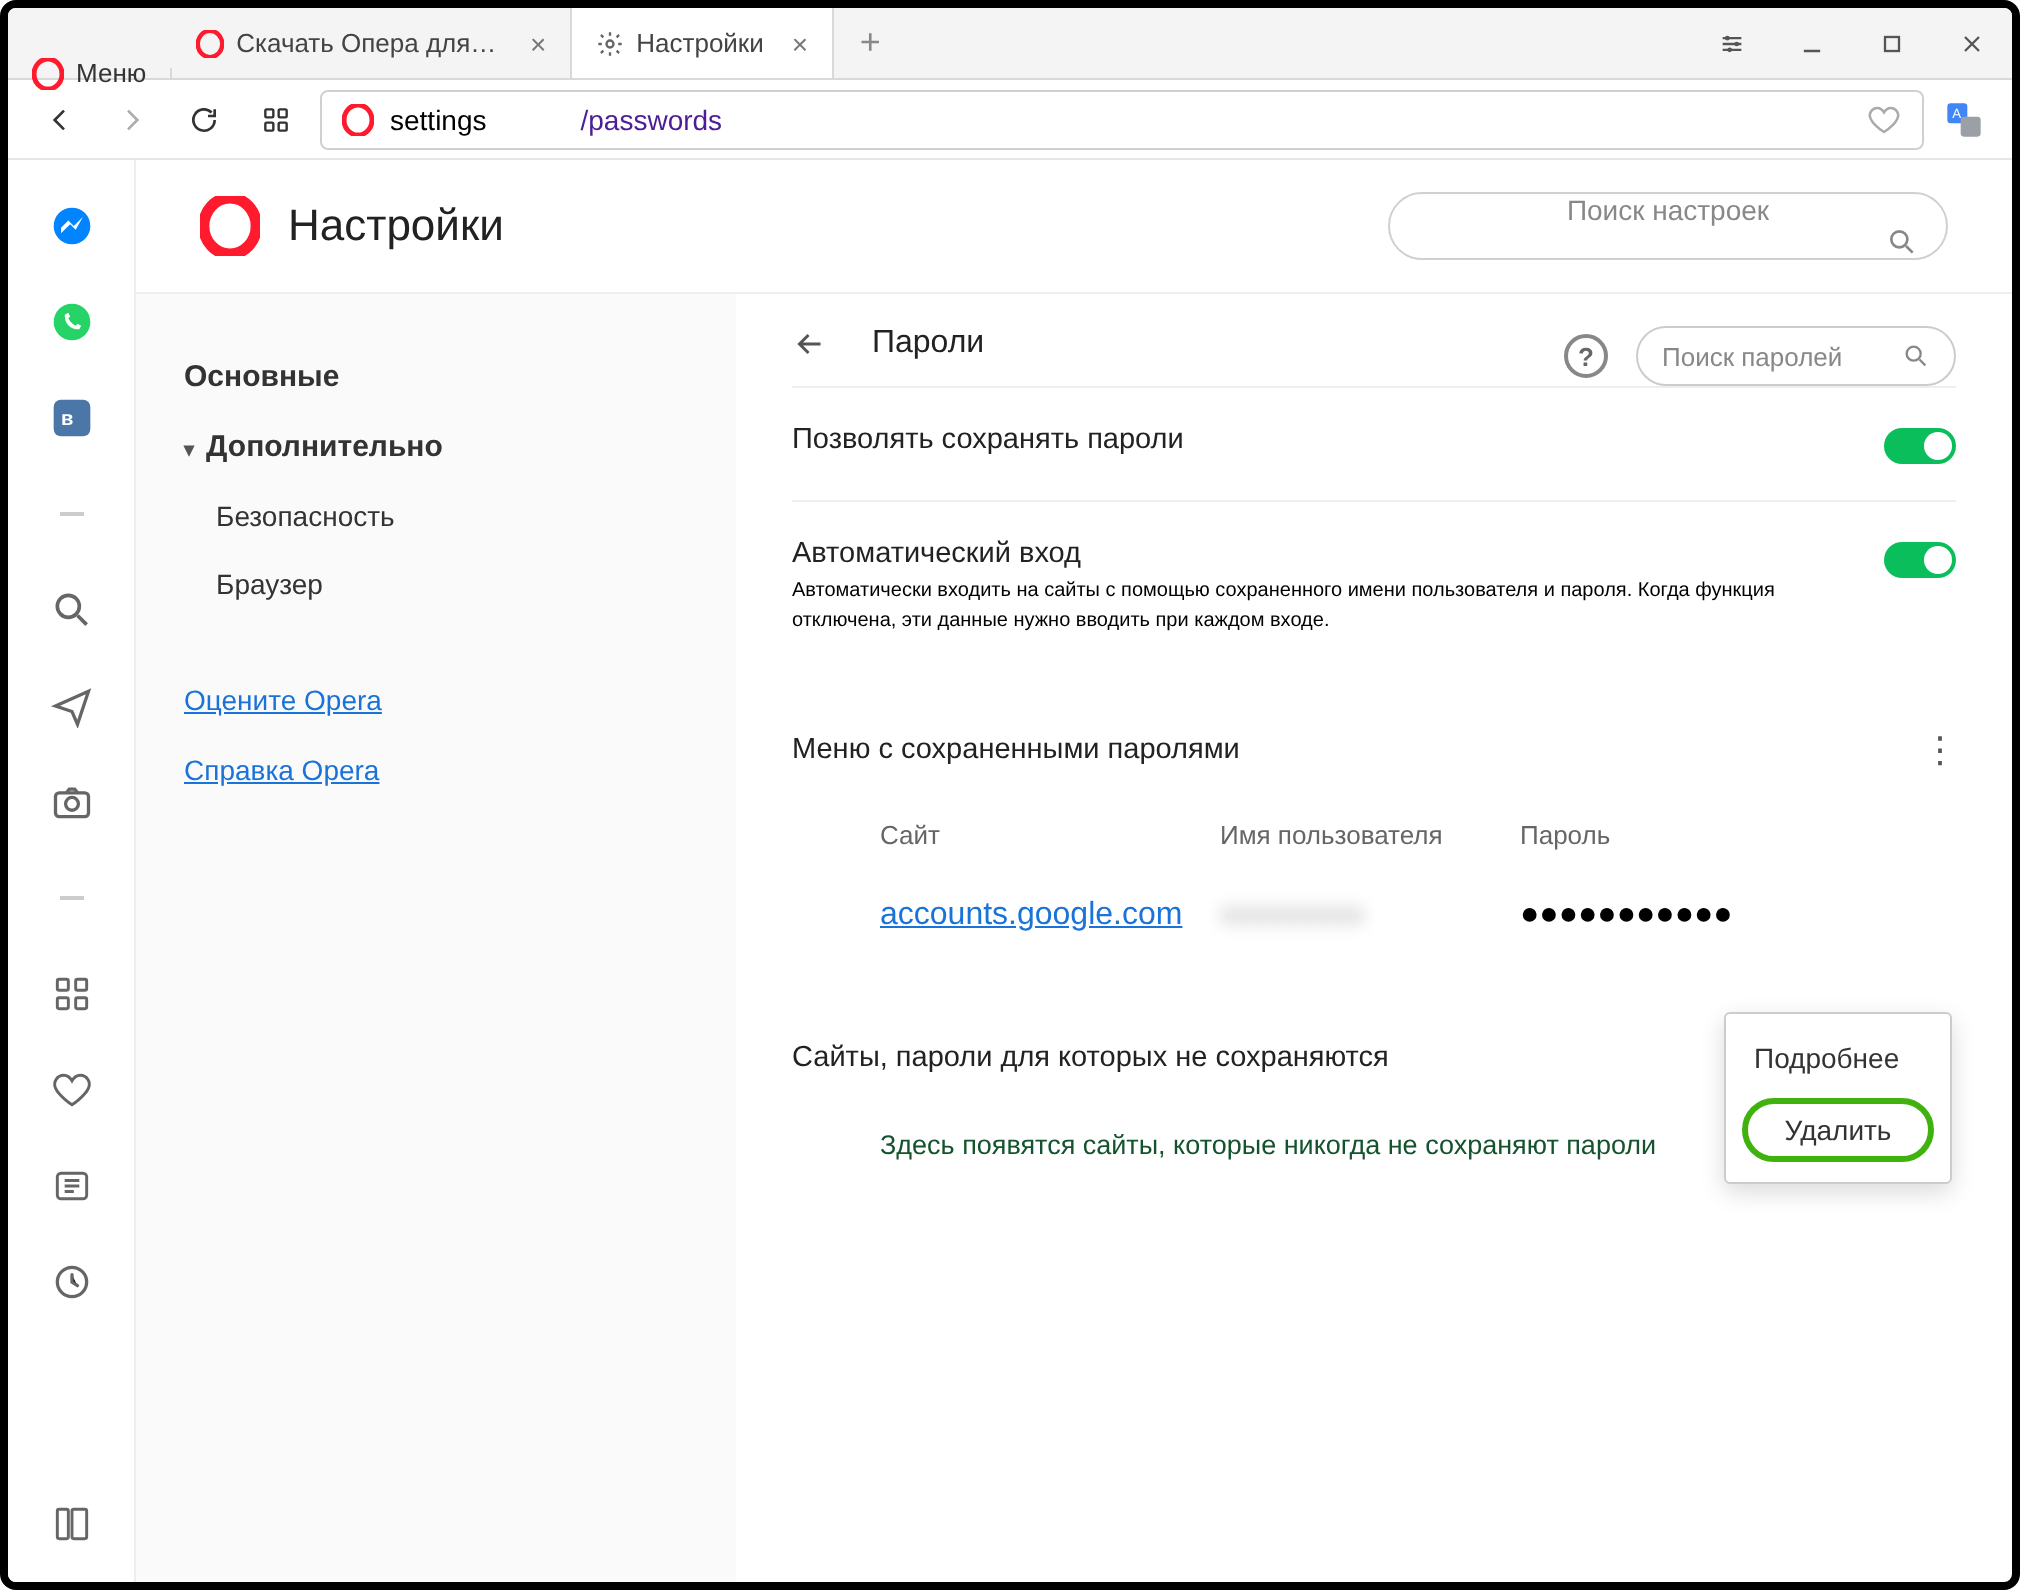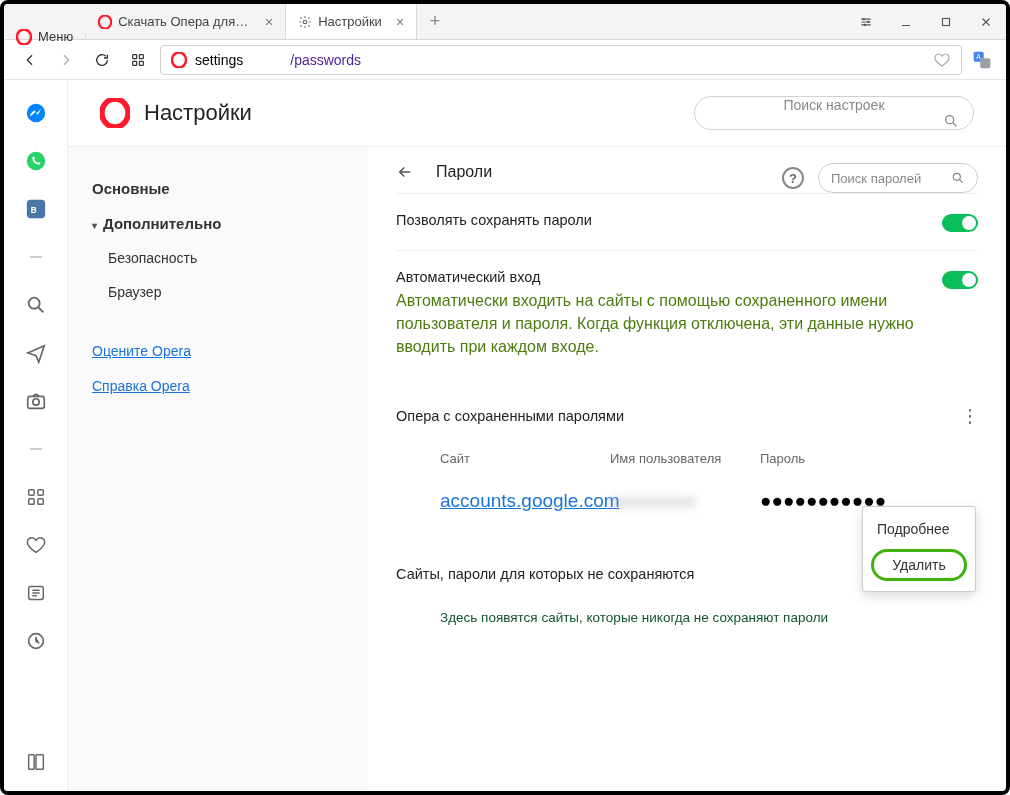--- a/index.html
+++ b/index.html
@@ -67,33 +67,33 @@
 .back-arrow { color: #555; }
 .panel-title { font-size: 16px; color: #222; }
 .panel-head-right { margin-left: auto; display: flex; align-items: center; gap: 14px; }
 .help-circle { width: 22px; height: 22px; border: 2px solid #888; border-radius: 50%; display:flex; align-items:center; justify-content:center; font-size:13px; color:#666; font-weight:600; }
 .pwd-search { width: 160px; height: 30px; border: 1px solid #ccc; border-radius: 15px; display: flex; align-items: center; padding: 0 12px; color: #888; font-size: 13px; }
 .pwd-search svg { width:14px; height:14px; margin-left:auto; }
 
 .setting-row { display: flex; align-items: flex-start; padding: 18px 0; border-top: 1px solid #eee; }
 .setting-row .label-col { flex: 1; }
 .setting-row .row-title { font-size: 14.5px; color: #222; margin-bottom: 4px; }
-.setting-row .row-desc { font-size: 16px; color: #4d7c0f; line-height: 1.45; }
+.setting-row .row-desc { font-size: 10px; color: #000000; line-height: 1.45; }
 .toggle { width: 36px; height: 18px; background: #0abf5b; border-radius: 9px; position: relative; flex-shrink: 0; margin-top: 2px; }
 .toggle::after { content: ""; position: absolute; width: 14px; height: 14px; background: #fff; border-radius: 50%; top: 2px; right: 2px; }
 
 .section-title { font-size: 14.5px; color: #222; margin-top: 28px; margin-bottom: 14px; display:flex; align-items:center; }
 .section-title .more-dots { margin-left:auto; color:#555; font-size:18px; letter-spacing:-1px; }
 
 .pwd-table-head { display: flex; padding: 10px 0 10px 44px; font-size: 13px; color: #666; }
 .pwd-table-head .c1 { width: 170px; }
 .pwd-table-head .c2 { width: 150px; }
 .pwd-table-head .c3 { flex: 1; }
 
-.pwd-row { display: flex; align-items: center; padding: 14px 0 14px 44px; font-size: 19px; }
+.pwd-row { display: flex; align-items: center; padding: 14px 0 14px 44px; font-size: 16px; }
 .pwd-row .c1 { width: 170px; }
 .pwd-row .c2 { width: 150px; }
 .pwd-row .c3 { flex: 1; }
 .pwd-row .site-link { color: #1a73d9; text-decoration: underline; }
 .blurred { filter: blur(4px); color:#aaa; }
 
 .context-menu { position: absolute; right: 30px; top: 359px; width: 114px; background: #fff; border: 1px solid #ccc; border-radius: 3px; box-shadow: 0 4px 12px rgba(0,0,0,0.15); padding: 6px 0; }
 .context-menu .cm-item { padding: 8px 14px; font-size: 14px; color: #333; }
 .context-menu .cm-delete { border: 3px solid #3fb20d; border-radius: 18px; margin: 4px 8px; padding: 5px 10px; text-align:center; }
 
@@ -335,21 +335,21 @@
 
           <div class="setting-row">
             <div class="label-col">
               <div class="row-title">Автоматический вход</div>
               <div class="row-desc">Автоматически входить на сайты с помощью сохраненного имени пользователя и пароля. Когда функция отключена, эти данные нужно вводить при каждом входе.</div>
             </div>
             <div class="toggle"></div>
           </div>
 
           <div class="section-title">
-            <span>Опера с сохраненными паролями</span>
+            <span>Меню с сохраненными паролями</span>
             <span class="more-dots">⋮</span>
           </div>
 
           <div class="pwd-table-head">
             <div class="c1">Сайт</div>
             <div class="c2">Имя пользователя</div>
             <div class="c3">Пароль</div>
           </div>
 
           <div class="pwd-row">

